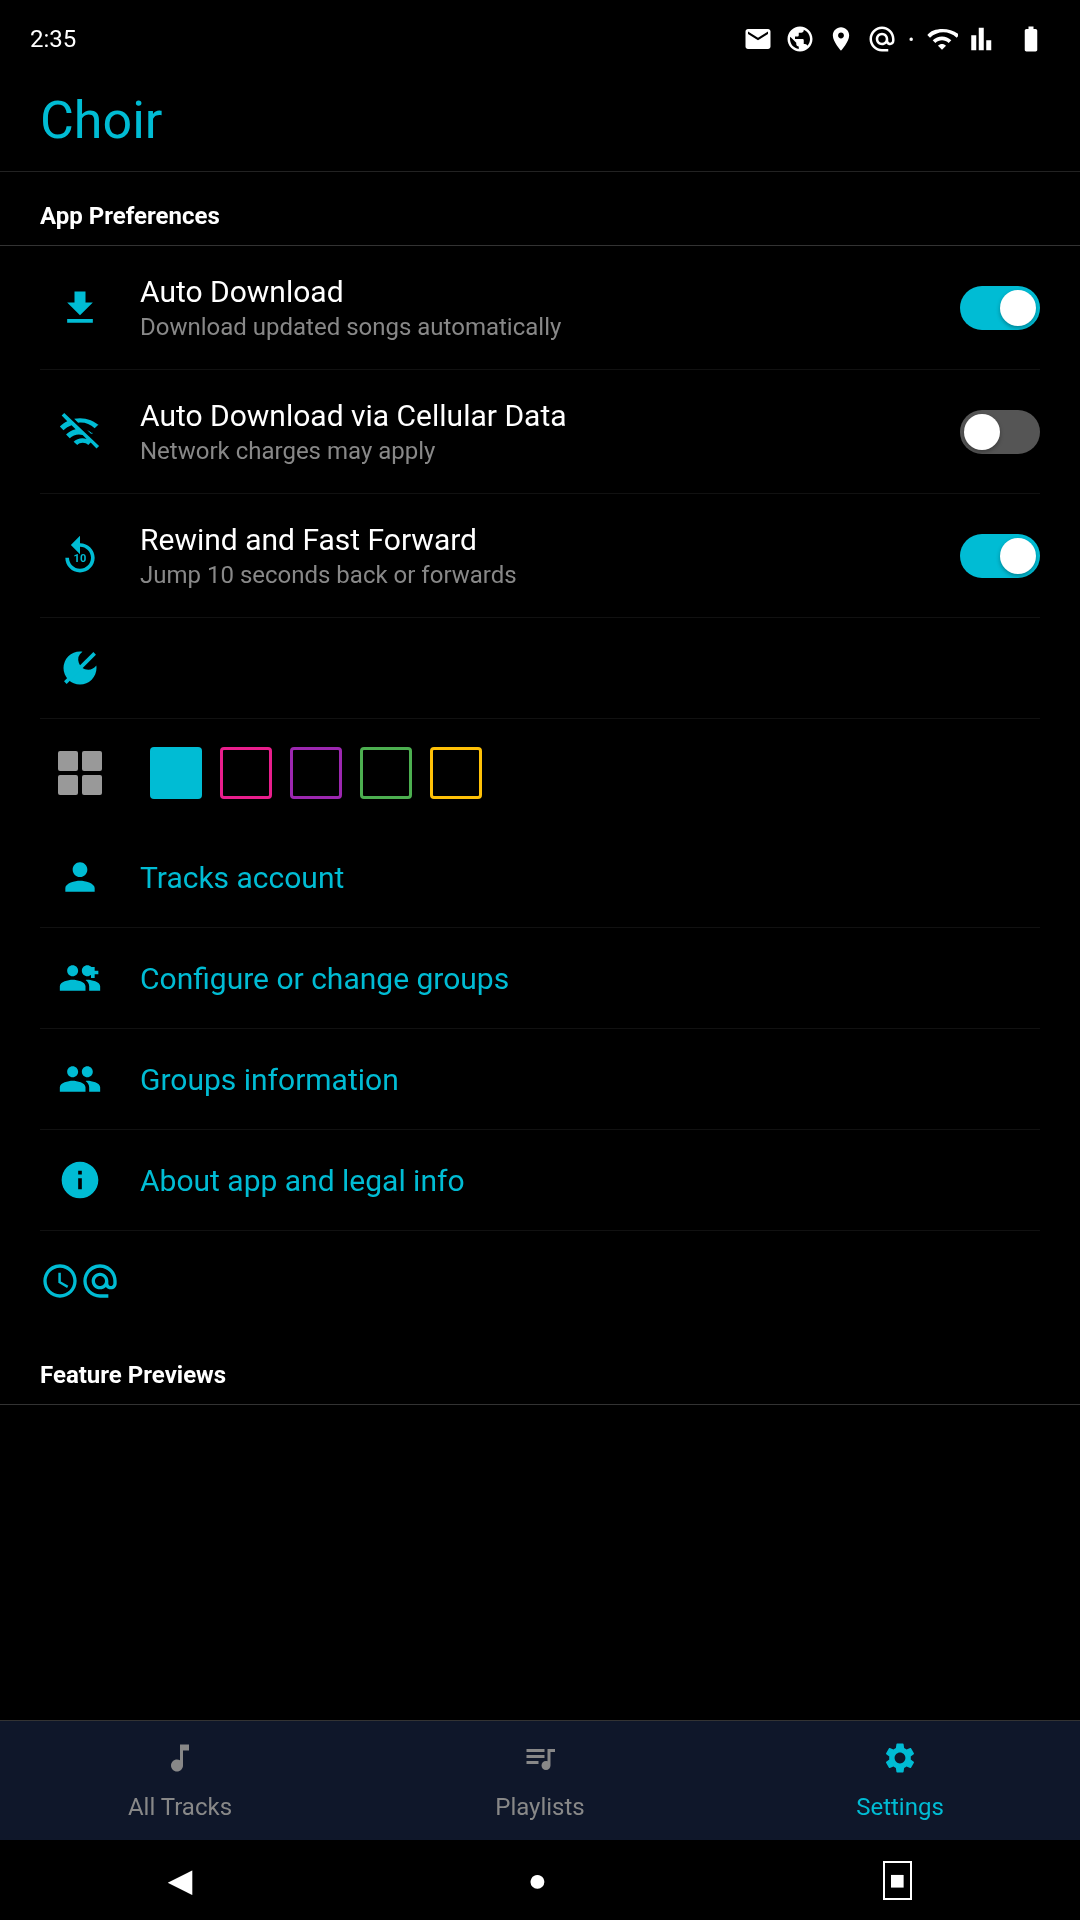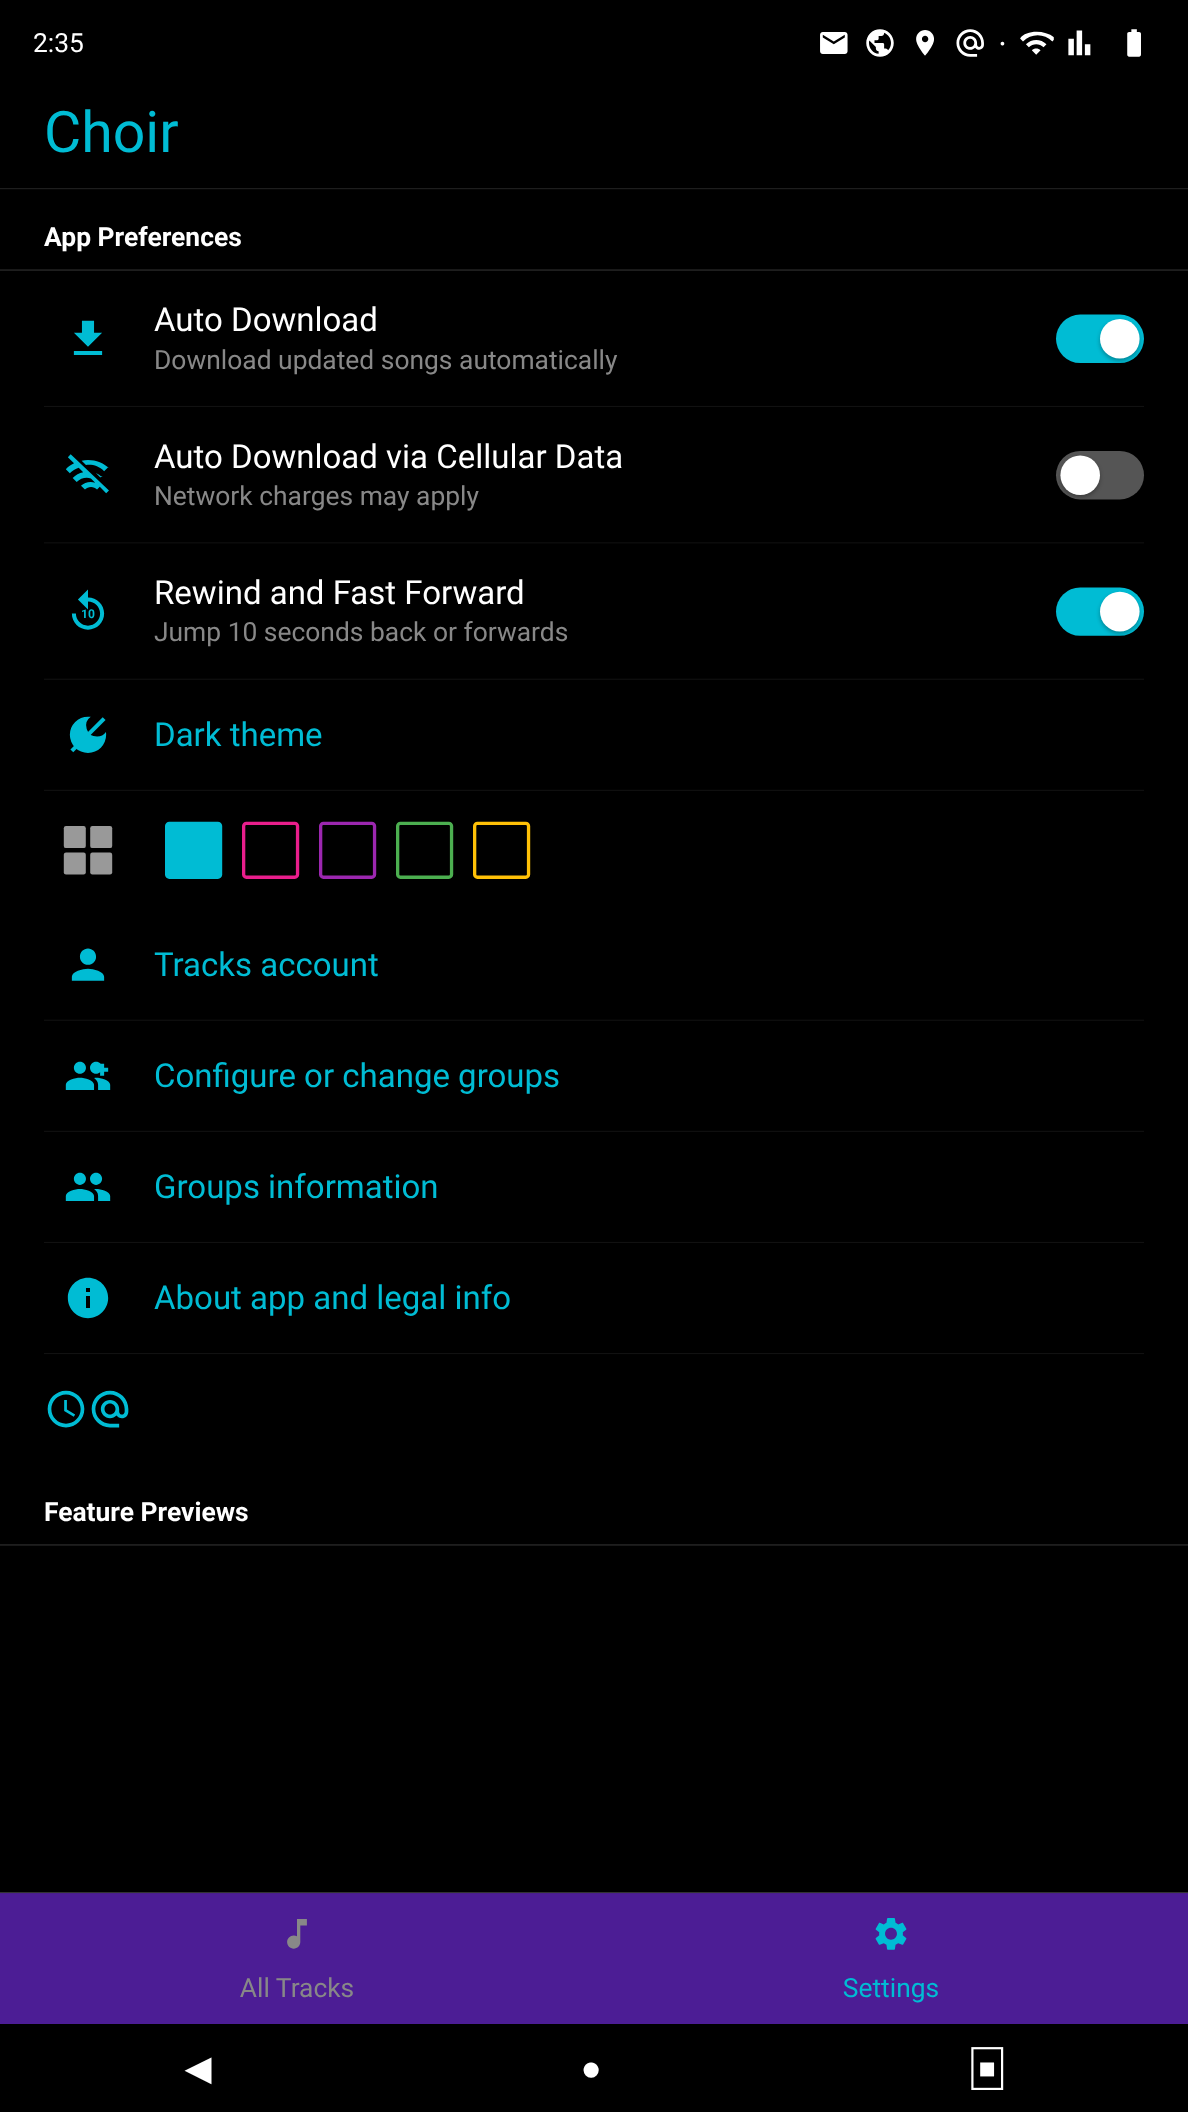--- a/index.html
+++ b/index.html
@@ -181,21 +181,21 @@
       border-style: solid;
     }
 
     
     .bottom-nav {
       position: fixed;
       bottom: 80px;
       left: 0;
       width: 1080px;
       height: 120px;
-      background: #4c1d95;
+      background: #0f172a;
       display: flex;
       align-items: center;
       border-top: 1px solid #333;
     }
     .nav-item {
       flex: 1;
       display: flex;
       flex-direction: column;
       align-items: center;
       justify-content: center;
@@ -327,23 +327,20 @@
       <div class="toggle-knob"></div>
     </div>
   </div>
 
   <div class="setting-item">
     <div class="setting-icon">
       <svg viewBox="0 0 24 24" fill="#00bcd4">
         <path d="M12 3a9 9 0 1 0 9 9c0-.46-.04-.92-.1-1.36a5.389 5.389 0 0 1-4.4 2.26 5.403 5.403 0 0 1-3.14-9.8c-.44-.06-.9-.1-1.36-.1z"></path>
         <line x1="4" y1="20" x2="20" y2="4" stroke="#00bcd4" stroke-width="2"></line>
       </svg>
-    </div>
-    <div class="setting-text">
-      <div class="setting-title blue">Dark theme</div>
     </div>
   </div>
 
   <div class="theme-row">
     <div class="theme-grid-icon">
       <div class="grid-icon">
         <div class="grid-cell"></div>
         <div class="grid-cell"></div>
         <div class="grid-cell"></div>
         <div class="grid-cell"></div>
@@ -426,20 +423,28 @@
 
   <div class="nav-item">
     <div class="nav-icon">
       <svg width="36" height="36" viewBox="0 0 24 24" fill="#888">
           <path d="M12 3v10.55c-.59-.34-1.27-.55-2-.55-2.21 0-4 1.79-4 4s1.79 4 4 4 4-1.79 4-4V7h4V3h-6z"></path>
         </svg>
     </div>
     <div class="nav-label">All Tracks</div>
   </div>
 
+  <div class="nav-item">
+    <div class="nav-icon">
+      <svg width="36" height="36" viewBox="0 0 24 24" fill="#888">
+          <path d="M15 6H3v2h12V6zm0 4H3v2h12v-2zM3 16h8v-2H3v2zM17 6v8.18c-.31-.11-.65-.18-1-.18-1.66 0-3 1.34-3 3s1.34 3 3 3 3-1.34 3-3V8h3V6h-5z"></path>
+        </svg>
+    </div>
+    <div class="nav-label">Playlists</div>
+  </div>
 
   <div class="nav-item">
     <div class="nav-icon active">
       <svg width="36" height="36" viewBox="0 0 24 24" fill="#00bcd4">
           <path d="M19.14 12.94c.04-.3.06-.61.06-.94 0-.32-.02-.64-.07-.94l2.03-1.58c.18-.14.23-.41.12-.61l-1.92-3.32c-.12-.22-.37-.29-.59-.22l-2.39.96c-.5-.38-1.03-.7-1.62-.94l-.36-2.54c-.04-.24-.24-.41-.48-.41h-3.84c-.24 0-.43.17-.47.41l-.36 2.54c-.59.24-1.13.57-1.62.94l-2.39-.96c-.22-.08-.47 0-.59.22L2.74 8.87c-.12.21-.08.47.12.61l2.03 1.58c-.05.3-.09.63-.09.94s.02.64.07.94l-2.03 1.58c-.18.14-.23.41-.12.61l1.92 3.32c.12.22.37.29.59.22l2.39-.96c.5.38 1.03.7 1.62.94l.36 2.54c.05.24.24.41.48.41h3.84c.24 0 .44-.17.47-.41l.36-2.54c.59-.24 1.13-.56 1.62-.94l2.39.96c.22.08.47 0 .59-.22l1.92-3.32c.12-.22.07-.47-.12-.61l-2.01-1.58zM12 15.6c-1.98 0-3.6-1.62-3.6-3.6s1.62-3.6 3.6-3.6 3.6 1.62 3.6 3.6-1.62 3.6-3.6 3.6z"></path>
         </svg>
     </div>
     <div class="nav-label active">Settings</div>
   </div>
 </div>

